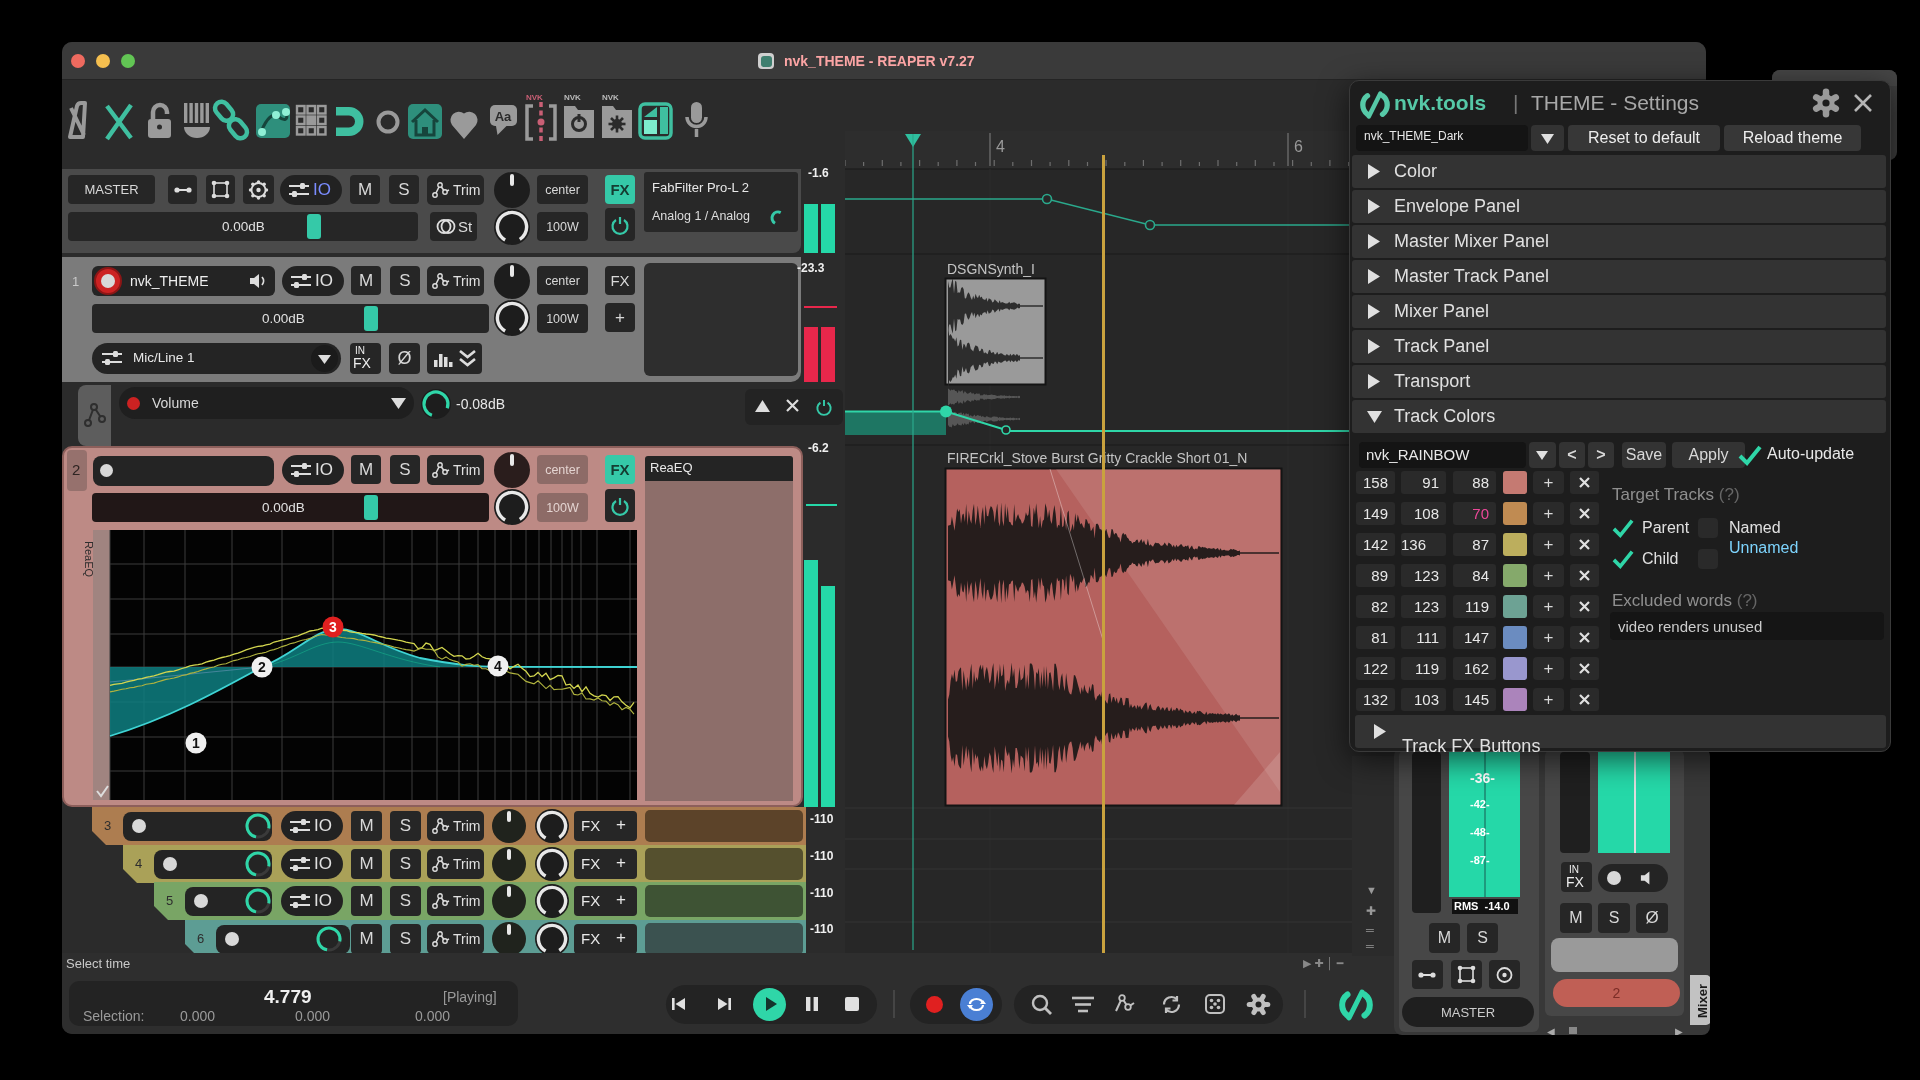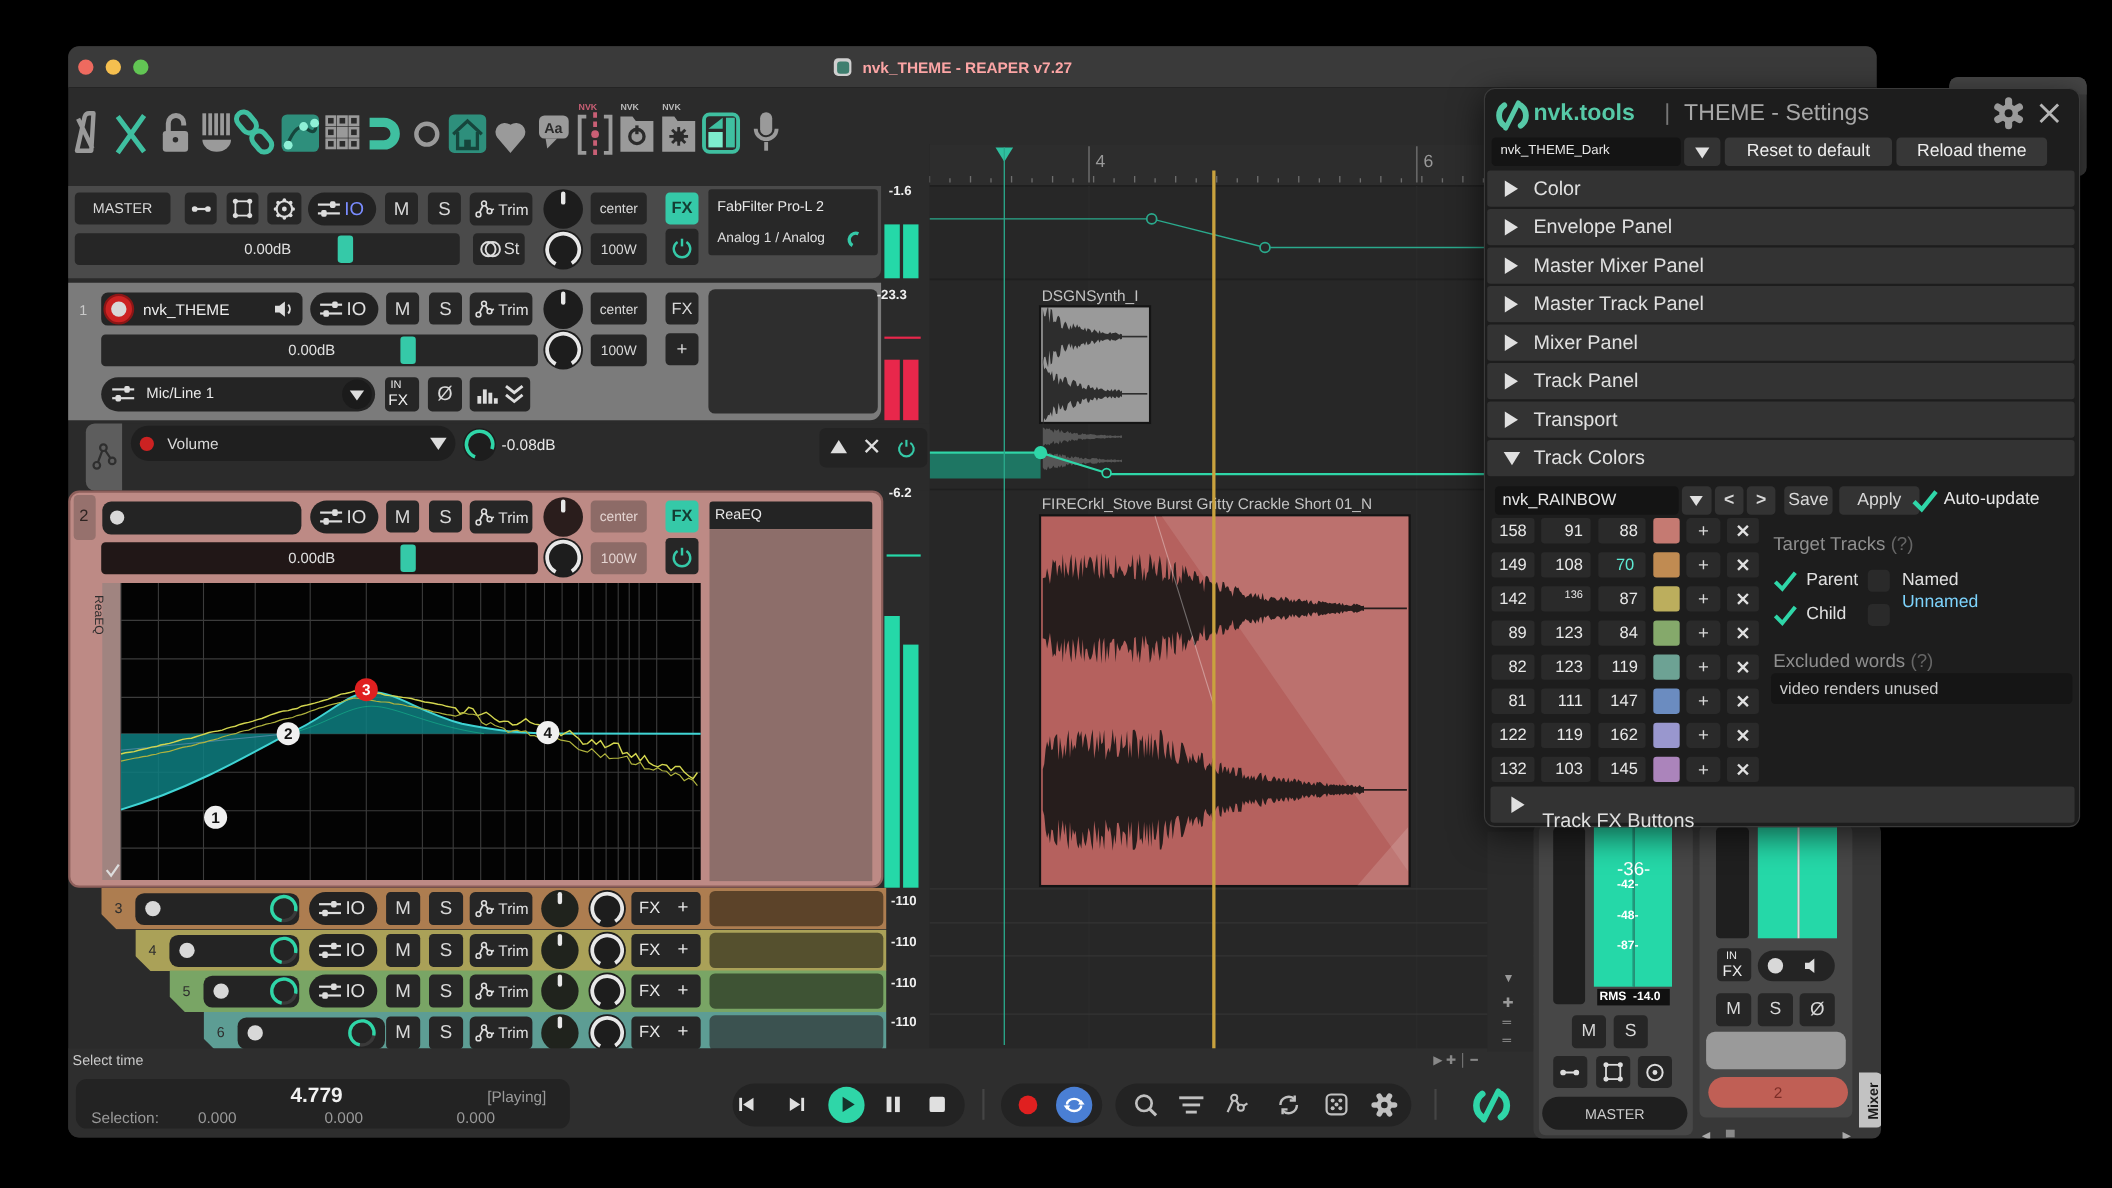--- a/index.html
+++ b/index.html
@@ -696,21 +696,21 @@
 <div class="abs" style="left:1366px;top:904px;font-size:12px;color:#999">✚</div>
 <div class="abs" style="left:1366px;top:924px;font-size:11px;color:#999">═</div>
 <div class="abs" style="left:1366px;top:940px;font-size:11px;color:#999">═</div>
 </div>
 <div class="abs" style="left:1394px;top:748px;width:316px;height:287px;background:#383838;border-radius:8px;z-index:4;overflow:hidden">
 <div class="abs" style="left:5px;top:2px;width:140px;height:282px;background:#474747;border-radius:6px"></div>
 <div class="abs" style="left:18px;top:4px;width:29px;height:161px;background:#1f1f1f;border-radius:4px"></div>
 <div class="abs" style="left:55px;top:4px;width:36px;height:145px;background:#25d8a8"></div>
 <div class="abs" style="left:92px;top:4px;width:34px;height:145px;background:#25d8a8"></div>
 <div class="abs" style="left:90px;top:4px;width:2px;height:145px;background:#1e9a7d"></div>
-<div class="abs" style="left:76px;top:32px;font-size:17px;font-weight:normal;color:#fff">-36-</div>
+<div class="abs" style="left:76px;top:22px;font-size:14px;font-weight:bold;color:#fff">-36-</div>
 <div class="abs" style="left:76px;top:50px;font-size:11px;font-weight:bold;color:#fff">-42-</div>
 <div class="abs" style="left:76px;top:78px;font-size:11px;font-weight:bold;color:#fff">-48-</div>
 <div class="abs" style="left:76px;top:106px;font-size:11px;font-weight:bold;color:#fff">-87-</div>
 <div class="abs" style="left:58px;top:151px;width:66px;height:15px;background:#111"></div>
 <div class="abs" style="left:60px;top:152px;font-size:11px;font-weight:bold;color:#fff">RMS&nbsp; -14.0</div>
 <div class="btn" style="left:35px;top:175px;width:31px;height:30px;font-size:16px;background:#262626;color:#d8d8d8;border-radius:4px;font-weight:normal;">M</div>
 <div class="btn" style="left:73px;top:175px;width:31px;height:30px;font-size:16px;background:#262626;color:#d8d8d8;border-radius:4px;font-weight:normal;">S</div>
 <div class="btn" style="left:18px;top:212px;width:31px;height:29px;font-size:15px;background:#262626;color:#d8d8d8;border-radius:4px;font-weight:normal;"></div>
 <svg style="left:24px;top:224px" width="18" height="6">
       <circle cx="3" cy="3" r="2.6" fill="#ddd"></circle>
@@ -855,31 +855,31 @@
 <div class="btn" style="left:183px;top:390px;width:31px;height:23px;background:#2a2a2a;font-size:17px">+</div>
 <div class="abs" style="left:220px;top:390px;width:29px;height:23px;background:#2a2a2a;border-radius:3px"></div>
 <svg style="left:229px;top:396px" width="11" height="11">
       <path d="M1 1 L10 10 M10 1 L1 10" stroke="#e0e0e0" stroke-width="2.2"></path>
     </svg>
 <div class="abs" style="left:6px;top:421px;width:39px;height:23px;background:#2a2a2a;border-radius:3px"></div>
 <div class="abs" style="left:6px;top:424px;width:32px;text-align:right;font-size:15px;color:#e8e8e8">149</div>
 <div class="abs" style="left:51px;top:421px;width:45px;height:23px;background:#2a2a2a;border-radius:3px"></div>
 <div class="abs" style="left:51px;top:424px;width:38px;text-align:right;font-size:15px;color:#e8e8e8">108</div>
 <div class="abs" style="left:103px;top:421px;width:43px;height:23px;background:#2a2a2a;border-radius:3px"></div>
-<div class="abs" style="left:119px;top:424px;width:36px;font-size:15px;color:#5eead4">70</div>
+<div class="abs" style="left:103px;top:424px;width:36px;text-align:right;font-size:15px;color:#ec4899">70</div>
 <div class="abs" style="left:153px;top:421px;width:24px;height:23px;background:#c08b52;border-radius:3px"></div>
 <div class="btn" style="left:183px;top:421px;width:31px;height:23px;background:#2a2a2a;font-size:17px">+</div>
 <div class="abs" style="left:220px;top:421px;width:29px;height:23px;background:#2a2a2a;border-radius:3px"></div>
 <svg style="left:229px;top:427px" width="11" height="11">
       <path d="M1 1 L10 10 M10 1 L1 10" stroke="#e0e0e0" stroke-width="2.2"></path>
     </svg>
 <div class="abs" style="left:6px;top:452px;width:39px;height:23px;background:#2a2a2a;border-radius:3px"></div>
 <div class="abs" style="left:6px;top:455px;width:32px;text-align:right;font-size:15px;color:#e8e8e8">142</div>
 <div class="abs" style="left:51px;top:452px;width:45px;height:23px;background:#2a2a2a;border-radius:3px"></div>
-<div class="abs" style="left:51px;top:455px;width:38px;text-align:right;font-size:10px;color:#e8e8e8">136</div>
+<div class="abs" style="left:51px;top:455px;width:38px;font-size:15px;color:#e8e8e8">136</div>
 <div class="abs" style="left:103px;top:452px;width:43px;height:23px;background:#2a2a2a;border-radius:3px"></div>
 <div class="abs" style="left:103px;top:455px;width:36px;text-align:right;font-size:15px;color:#e8e8e8">87</div>
 <div class="abs" style="left:153px;top:452px;width:24px;height:23px;background:#bcae5d;border-radius:3px"></div>
 <div class="btn" style="left:183px;top:452px;width:31px;height:23px;background:#2a2a2a;font-size:17px">+</div>
 <div class="abs" style="left:220px;top:452px;width:29px;height:23px;background:#2a2a2a;border-radius:3px"></div>
 <svg style="left:229px;top:458px" width="11" height="11">
       <path d="M1 1 L10 10 M10 1 L1 10" stroke="#e0e0e0" stroke-width="2.2"></path>
     </svg>
 <div class="abs" style="left:6px;top:483px;width:39px;height:23px;background:#2a2a2a;border-radius:3px"></div>
 <div class="abs" style="left:6px;top:486px;width:32px;text-align:right;font-size:15px;color:#e8e8e8">89</div>

